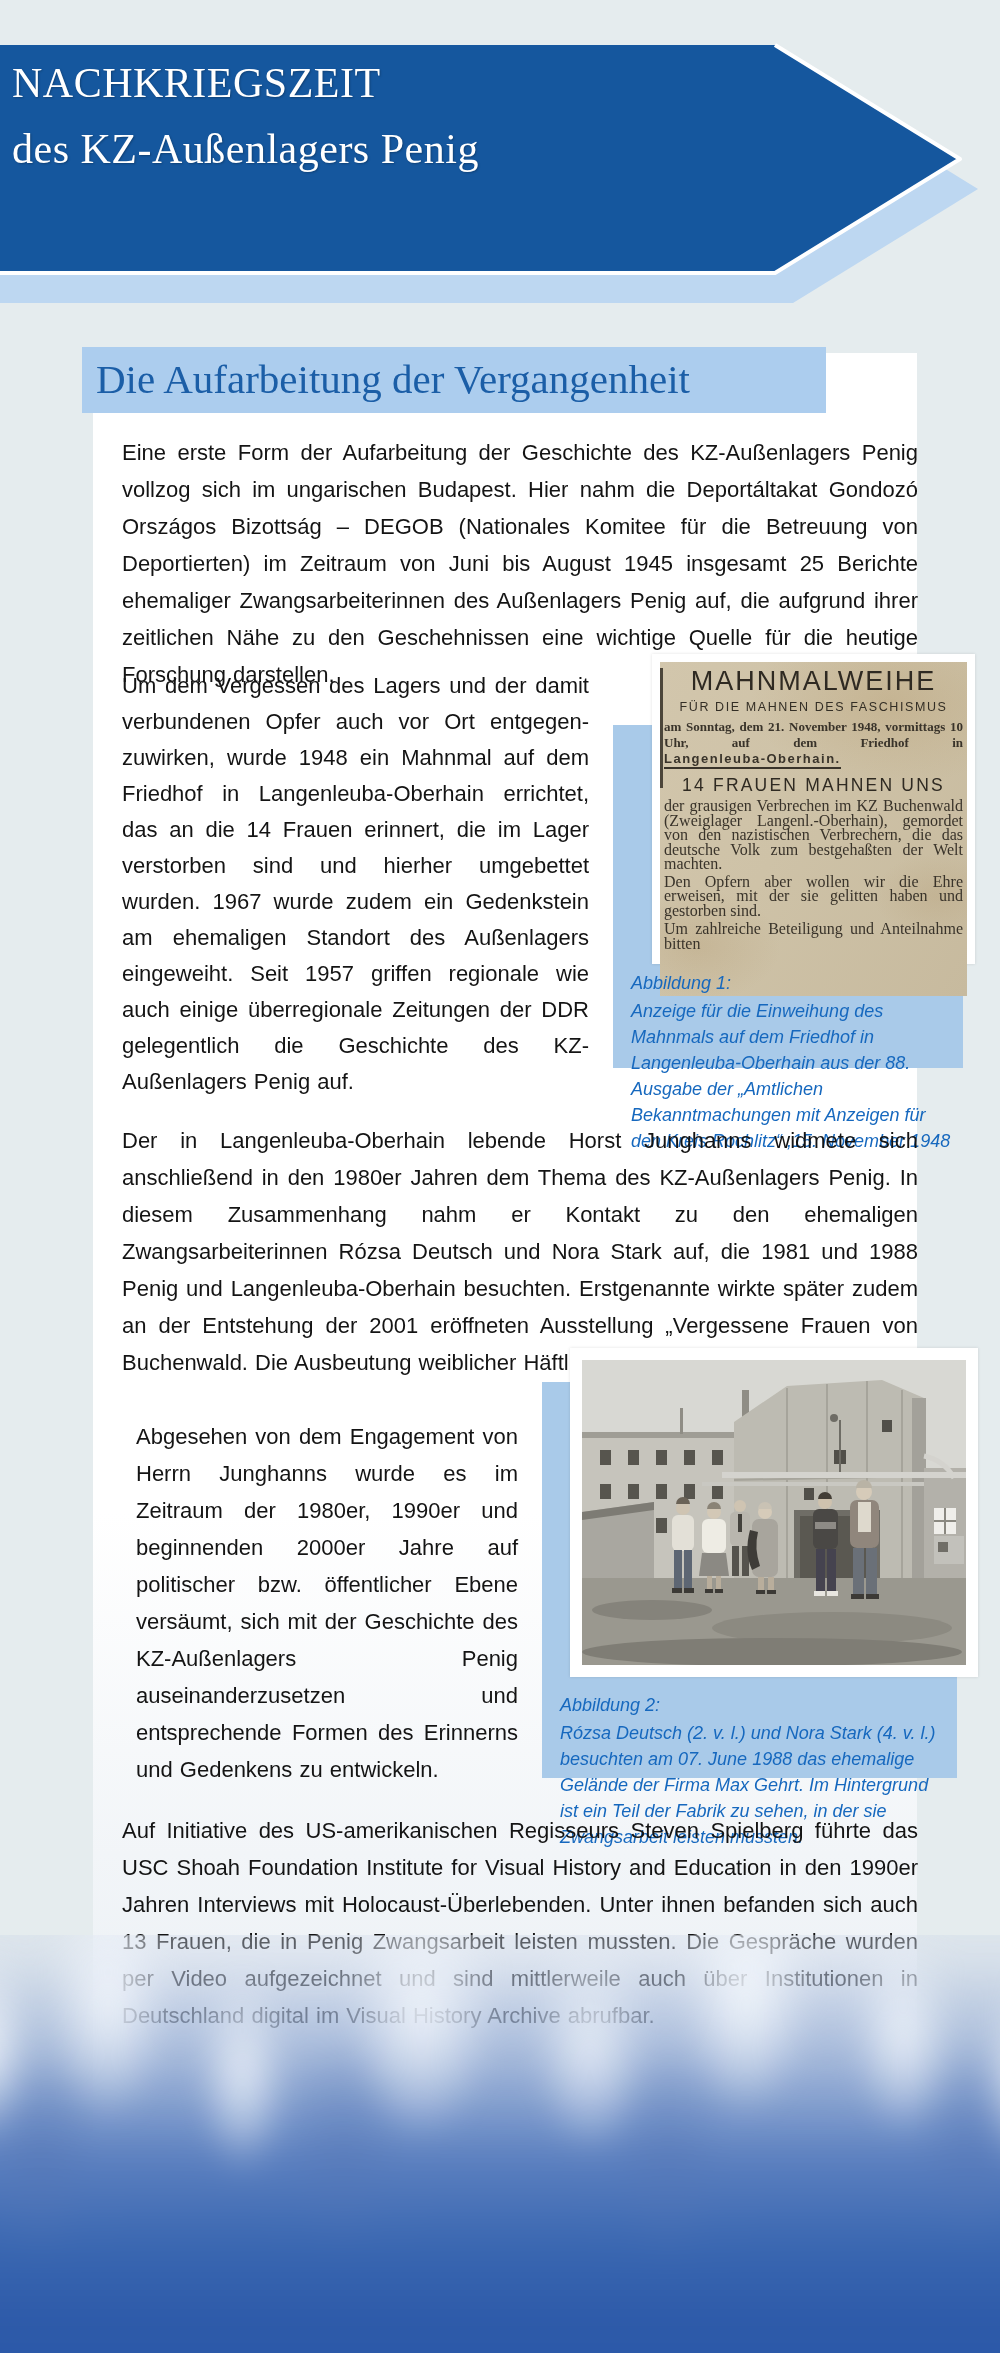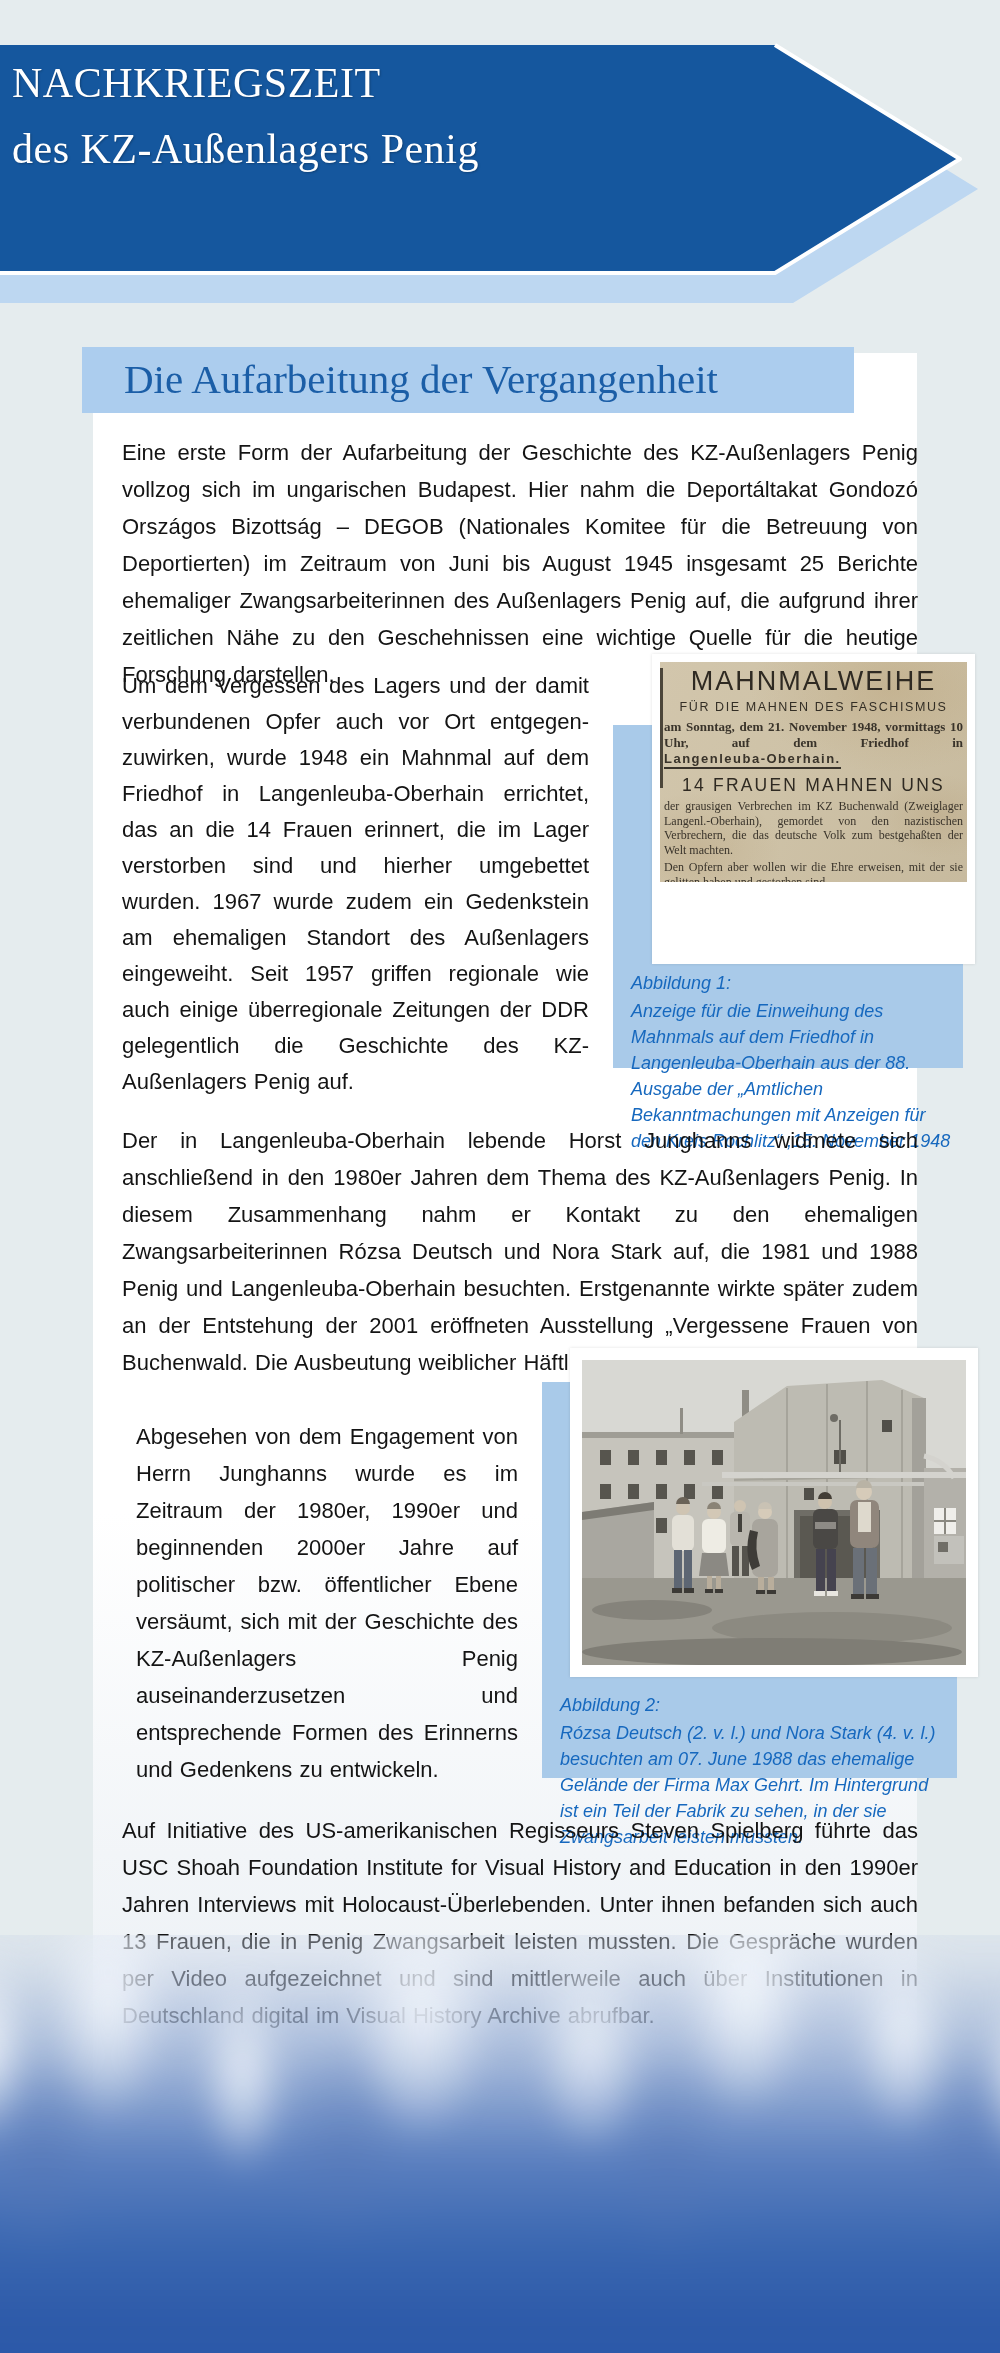--- a/index.html
+++ b/index.html
@@ -15,21 +15,20 @@
     position:absolute;left:12px;top:50px;width:760px;
     color:#ffffff;font-family:"Liberation Serif","DejaVu Serif",serif;
     font-size:42px;line-height:66px;letter-spacing:0.5px;
     text-shadow:1px 1px 2px rgba(0,0,0,0.25);
   }
 
   
   .heading-box{
     position:absolute;left:82px;top:347px;width:744px;height:66px;
     background:#accdee;
-    padding-left:28px;
   }
   .heading-box .t{
     font-family:"Liberation Serif","DejaVu Serif",serif;
     color:#1b5ea7;font-size:41px;line-height:64px;padding-left:14px;
     white-space:nowrap;
   }
 
   
   .panel{
     position:absolute;left:93px;top:353px;width:824px;height:2000px;
@@ -60,21 +59,21 @@
   .cap2{left:560px;top:1692px;width:388px;}
   .caption .cap-title{display:block;margin-bottom:2px;}
 
   
   .clip-frame{
     position:absolute;left:652px;top:654px;width:323px;height:310px;
     background:#ffffff;box-sizing:border-box;padding:8px;
     box-shadow:0 0 3px rgba(0,0,0,0.12);
   }
   .clip-paper{
-    position:relative;width:307px;height:220px;overflow:hidden;
+    position:relative;width:307px;height:334px;overflow:hidden;
     background:
       radial-gradient(200px 120px at 75% 12%, rgba(176,146,96,0.28), rgba(176,146,96,0) 70%),
       radial-gradient(120px 80px at 12% 85%, rgba(166,136,90,0.22), rgba(166,136,90,0) 70%),
       radial-gradient(90px 60px at 90% 70%, rgba(166,136,90,0.18), rgba(166,136,90,0) 70%),
       linear-gradient(120deg,#d2c6ac 0%,#cec2a7 45%,#c7ba9e 100%);
     color:#39332a;
     font-family:"Liberation Serif","DejaVu Serif",serif;
   }
   .clip-paper::before{
     content:"";position:absolute;left:0;top:6px;width:3px;height:120px;
@@ -95,21 +94,21 @@
   .clip-place{
     font-family:"Liberation Sans","DejaVu Sans",sans-serif;
     letter-spacing:1.5px;border-bottom:2px solid #39332a;padding-bottom:1px;
     white-space:nowrap;
   }
   .clip-headline2{
     text-align:center;font-family:"Liberation Sans","DejaVu Sans",sans-serif;
     font-size:17.5px;letter-spacing:2.2px;margin-top:8px;color:#2f2a22;
   }
   .clip-body{
-    font-size:12px;line-height:14.5px;text-align:justify;
+    font-size:16px;line-height:14.5px;text-align:justify;
     margin:3px 4px 0 4px;
   }
   .clip-body.sp{margin-top:4px;}
 
   
   .photo-frame{
     position:absolute;left:570px;top:1348px;width:408px;height:329px;
     background:#ffffff;box-sizing:border-box;padding:12px;
     box-shadow:0 0 3px rgba(0,0,0,0.12);
   }

